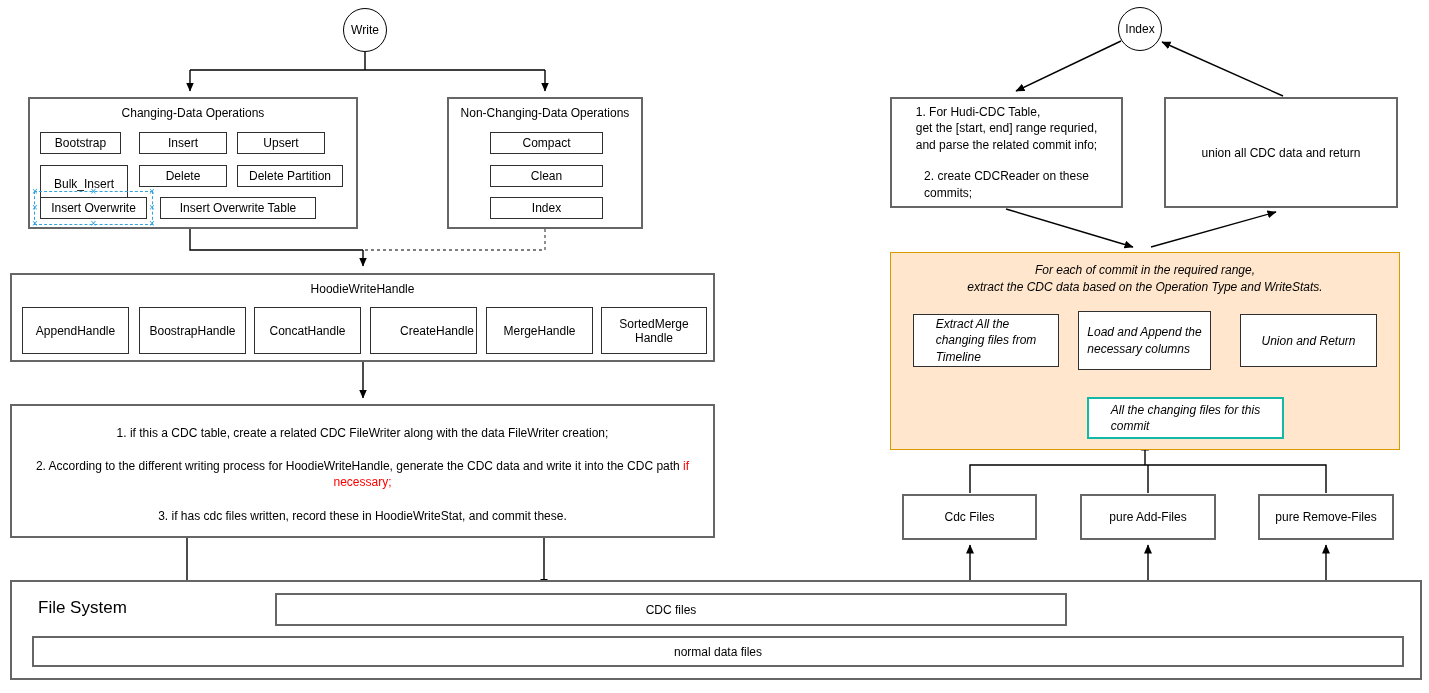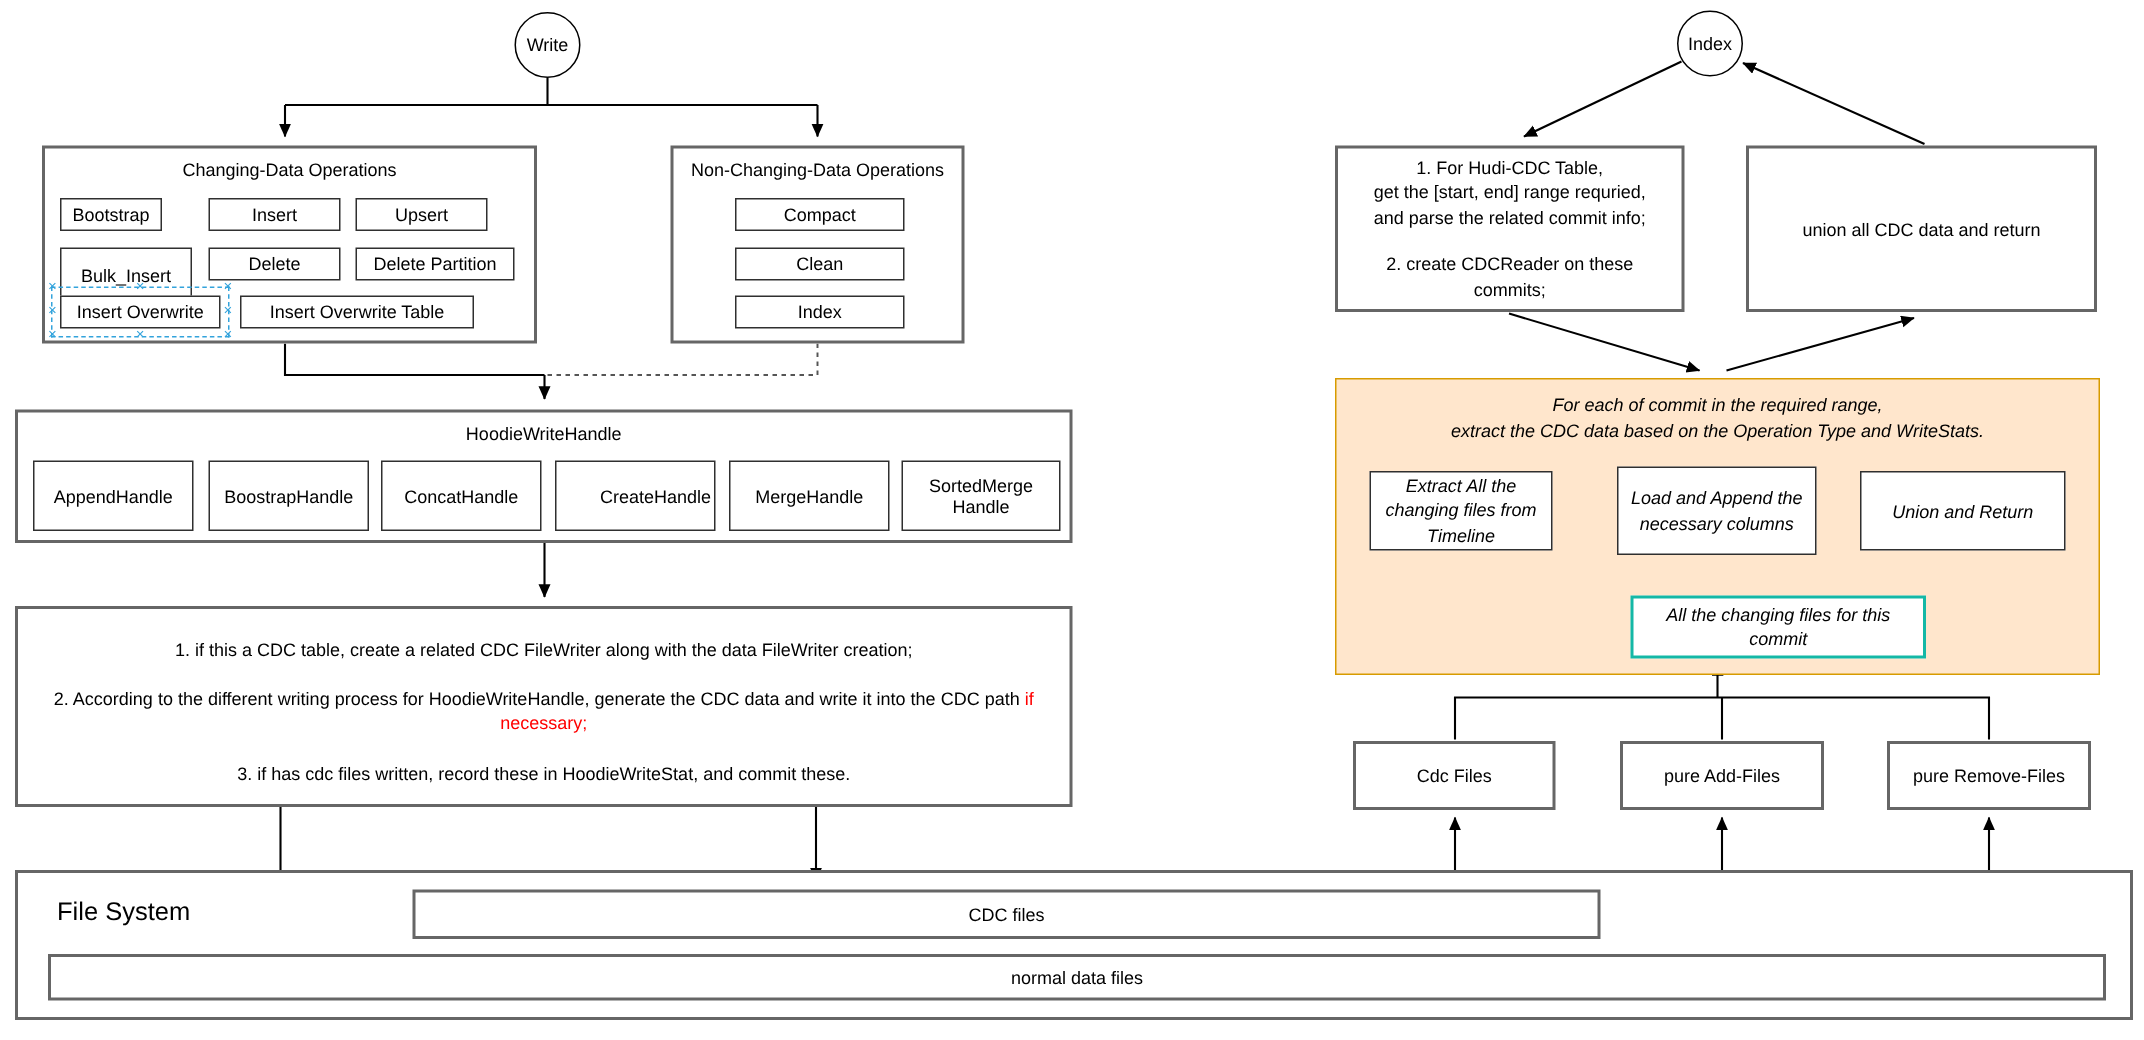--- a/index.html
+++ b/index.html
@@ -4,21 +4,21 @@
 <style>
   html,body{margin:0;padding:0;background:#ffffff;}
   #canvas{
     position:relative;width:1429px;height:693px;background:#ffffff;
     font-family:"Liberation Sans","DejaVu Sans",sans-serif;
     font-size:12px;color:#000;overflow:hidden;border-radius:25px;
   }
   .abs{position:absolute;box-sizing:border-box;}
   .box{border:2px solid #666;background:#fff;}
   .chip{border:1px solid #2f2f2f;background:#fff;display:flex;align-items:center;justify-content:center;text-align:center;}
-  .flexc{display:flex;align-items:center;justify-content:center;text-align:center;}
+  .flexc{display:flex;align-items:center;justify-content:center;}
   .pre{white-space:pre-line;}
   .circle{border:1.5px solid #000;border-radius:50%;background:#fff;display:flex;align-items:center;justify-content:center;}
   .grouptitle{position:absolute;top:7px;left:0;right:0;text-align:center;}
   .orange{background:#ffe6cc;border:1px solid #d79b00;}
   .thin{border:1px solid #2f2f2f;background:#fff;}
   .steps p{margin:0 0 17px 0;text-align:center;line-height:1.35;}
   .fs-title{font-size:17px;}
   svg.connectors{position:absolute;left:0;top:0;pointer-events:none;}
   
   .sel{border:1px dashed #33a3dc;background:transparent;}
@@ -65,21 +65,21 @@
     <path d="M1148,635 V545" stroke="#000" stroke-width="1.4" fill="none" marker-end="url(#ah)"></path>
     <path d="M1326,635 V545" stroke="#000" stroke-width="1.4" fill="none" marker-end="url(#ah)"></path>
   </svg>
 
   <div class="abs circle" style="left:343px;top:8px;width:44px;height:44px;">
     <span>Write</span>
   </div>
 
   <div class="abs box" style="left:28px;top:97px;width:330px;height:132px;">
     <div class="grouptitle">Changing-Data Operations</div>
-    <div class="abs chip" style="left:10px;top:33px;width:68px;height:22px;">Bootstrap</div>
+    <div class="abs chip" style="left:10px;top:33px;width:81px;height:22px;">Bootstrap</div>
     <div class="abs chip" style="left:109px;top:33px;width:88px;height:22px;">Insert</div>
     <div class="abs chip" style="left:207px;top:33px;width:88px;height:22px;">Upsert</div>
     <div class="abs chip" style="left:10px;top:66px;width:88px;height:38px;">Bulk_Insert</div>
     <div class="abs chip" style="left:109px;top:66px;width:88px;height:22px;">Delete</div>
     <div class="abs chip" style="left:207px;top:66px;width:106px;height:22px;">Delete Partition</div>
     <div class="abs chip" style="left:10px;top:98px;width:107px;height:22px;">Insert  Overwrite</div>
 
     <div class="abs sel" style="left:4px;top:92px;width:119px;height:34px;">
       <span class="h" style="left:0;top:0;">×</span>
       <span class="h" style="left:50%;top:0;">×</span>
@@ -127,21 +127,21 @@
 and parse the related commit info;</div>
     <div class="pre" style="margin-top:15px;">2. create CDCReader on these
 commits;</div>
   </div>
 
   <div class="abs box flexc" style="left:1164px;top:97px;width:234px;height:111px;">union all CDC data and return</div>
 
   <div class="abs orange" style="left:890px;top:252px;width:510px;height:198px;font-style:italic;">
     <div class="pre" style="text-align:center;padding-top:9px;line-height:1.4;">For each of commit in the required range,
 extract the CDC data based on the Operation Type and WriteStats.</div>
-    <div class="abs thin flexc pre" style="left:22px;top:61px;width:122px;height:53px;line-height:1.35;">Extract All the
+    <div class="abs thin flexc pre" style="left:22px;top:61px;width:146px;height:53px;line-height:1.35;">Extract All the
 changing files from
 Timeline</div>
     <div class="abs thin flexc pre" style="left:187px;top:58px;width:133px;height:59px;line-height:1.35;">Load and Append the
 necessary columns</div>
     <div class="abs thin flexc" style="left:349px;top:61px;width:137px;height:53px;">Union and Return</div>
     <div class="abs flexc pre" style="left:156px;top:144px;width:197px;height:42px;border:2px solid #14b8a6;background:#fff;line-height:1.35;margin-left:40px;">All the changing files for this
 commit</div>
   </div>
 
   <div class="abs box flexc" style="left:902px;top:494px;width:135px;height:46px;">Cdc Files</div>

